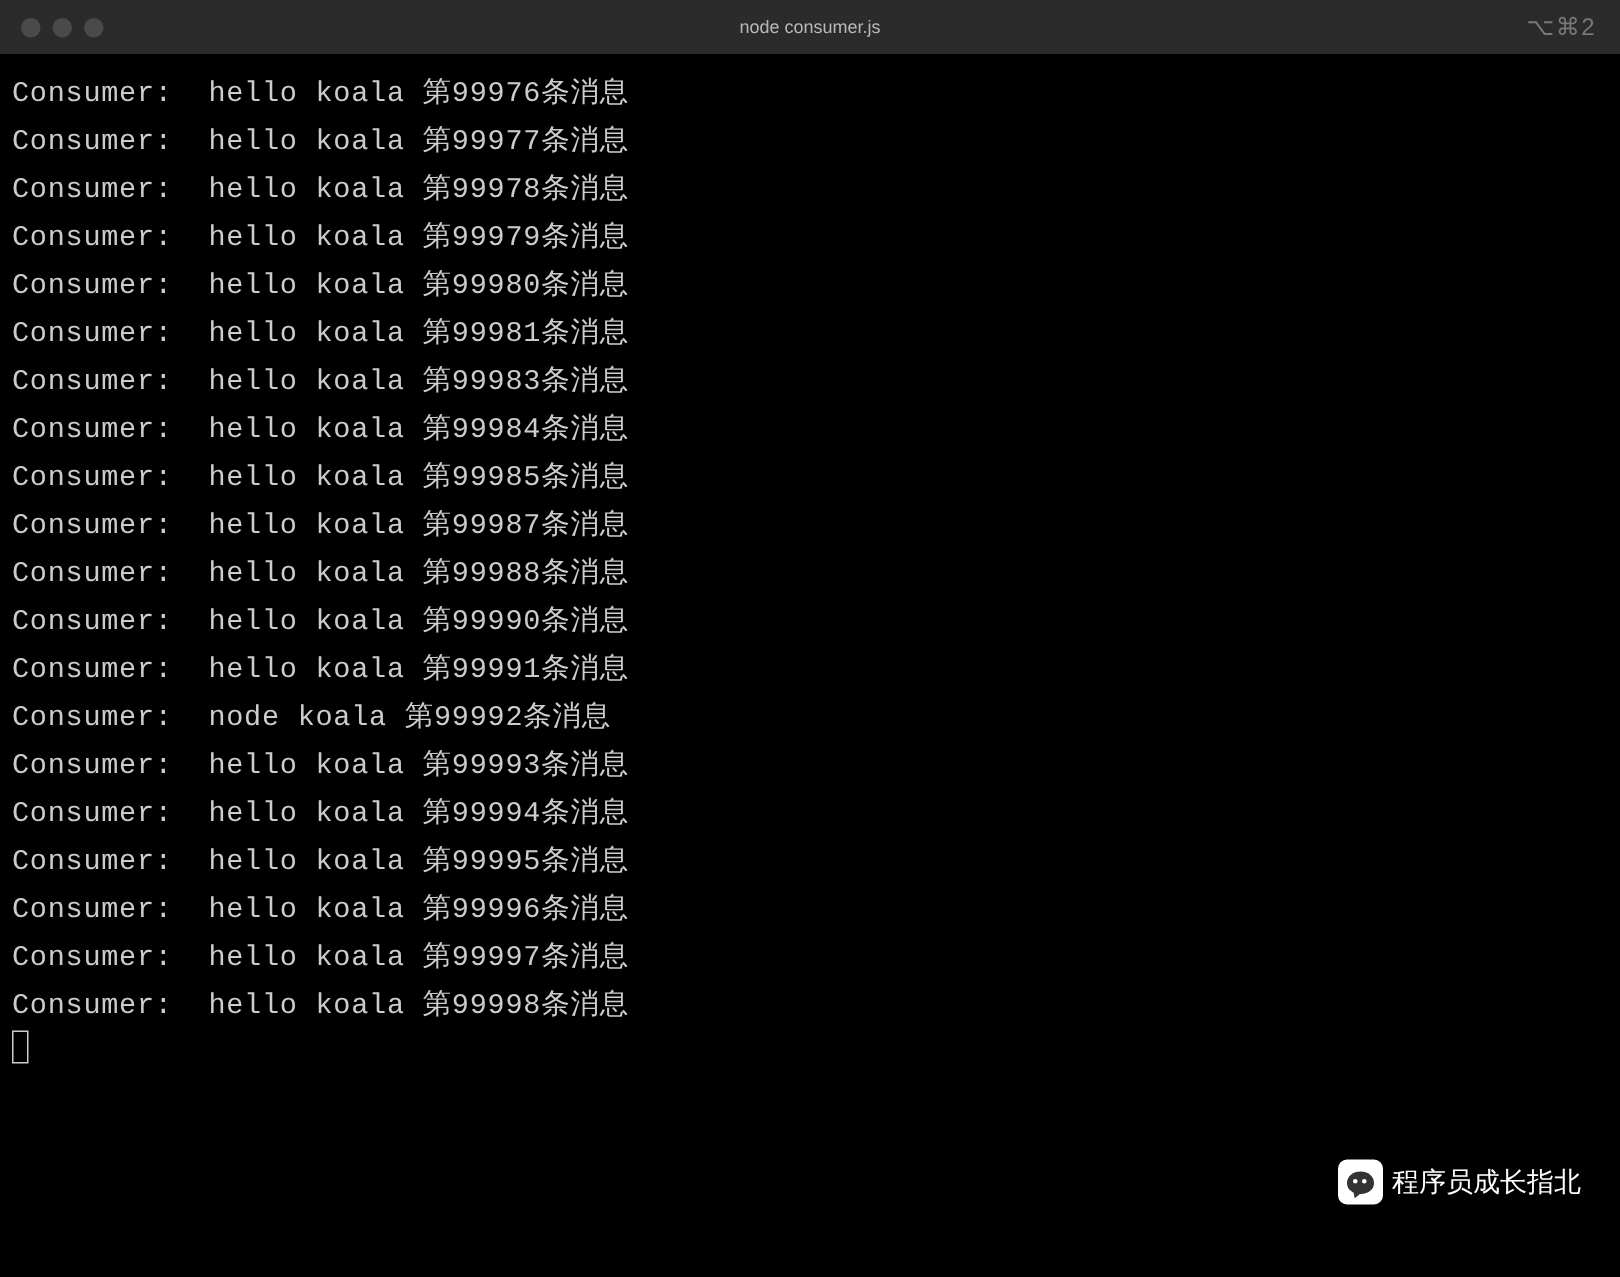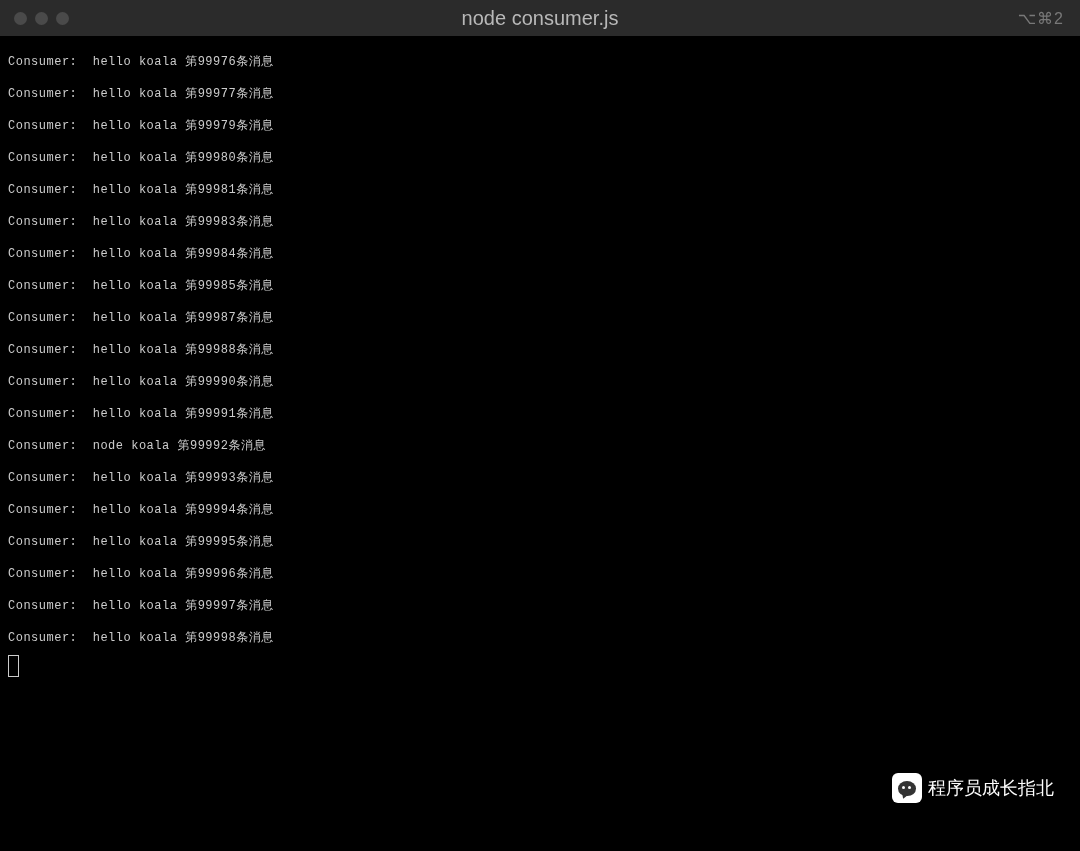--- a/index.html
+++ b/index.html
@@ -32,41 +32,41 @@
       width: 13px;
       height: 13px;
       border-radius: 50%;
       background: #4a4a4a;
     }
     .title {
       position: absolute;
       left: 50%;
       transform: translateX(-50%);
       color: #b8b8b8;
-      font-size: 20px;
+      font-size: 12px;
       font-weight: 400;
       font-family: -apple-system, BlinkMacSystemFont, "Helvetica Neue", sans-serif;
     }
     .shortcut-indicator {
       position: absolute;
       right: 16px;
       color: #787878;
       font-size: 16px;
       font-family: -apple-system, BlinkMacSystemFont, sans-serif;
       letter-spacing: 1px;
     }
     .terminal-body {
       background: #000000;
       padding: 10px 8px;
       height: calc(100% - 36px);
       overflow: hidden;
     }
     .terminal-line {
       color: #cccccc;
-      font-size: 12px;
+      font-size: 19px;
       line-height: 32px;
       white-space: pre;
       letter-spacing: 0.5px;
     }
     .cursor-line {
       color: #cccccc;
       font-size: 18px;
       line-height: 26px;
     }
     .cursor {
@@ -150,20 +150,21 @@
     <div class="traffic-light"></div>
   </div>
   <div class="title">node consumer.js</div>
   <div class="shortcut-indicator">⌥⌘2</div>
 </div>
 
 <div class="terminal-body">
   <div id="terminal-lines">
       <div class="terminal-line">Consumer:  hello koala 第99976条消息</div>
       <div class="terminal-line">Consumer:  hello koala 第99977条消息</div>
+      <div class="terminal-line">Consumer:  hello koala 第99978条消息</div>
       <div class="terminal-line">Consumer:  hello koala 第99979条消息</div>
       <div class="terminal-line">Consumer:  hello koala 第99980条消息</div>
       <div class="terminal-line">Consumer:  hello koala 第99981条消息</div>
       <div class="terminal-line">Consumer:  hello koala 第99983条消息</div>
       <div class="terminal-line">Consumer:  hello koala 第99984条消息</div>
       <div class="terminal-line">Consumer:  hello koala 第99985条消息</div>
       <div class="terminal-line">Consumer:  hello koala 第99987条消息</div>
       <div class="terminal-line">Consumer:  hello koala 第99988条消息</div>
       <div class="terminal-line">Consumer:  hello koala 第99990条消息</div>
       <div class="terminal-line">Consumer:  hello koala 第99991条消息</div>

